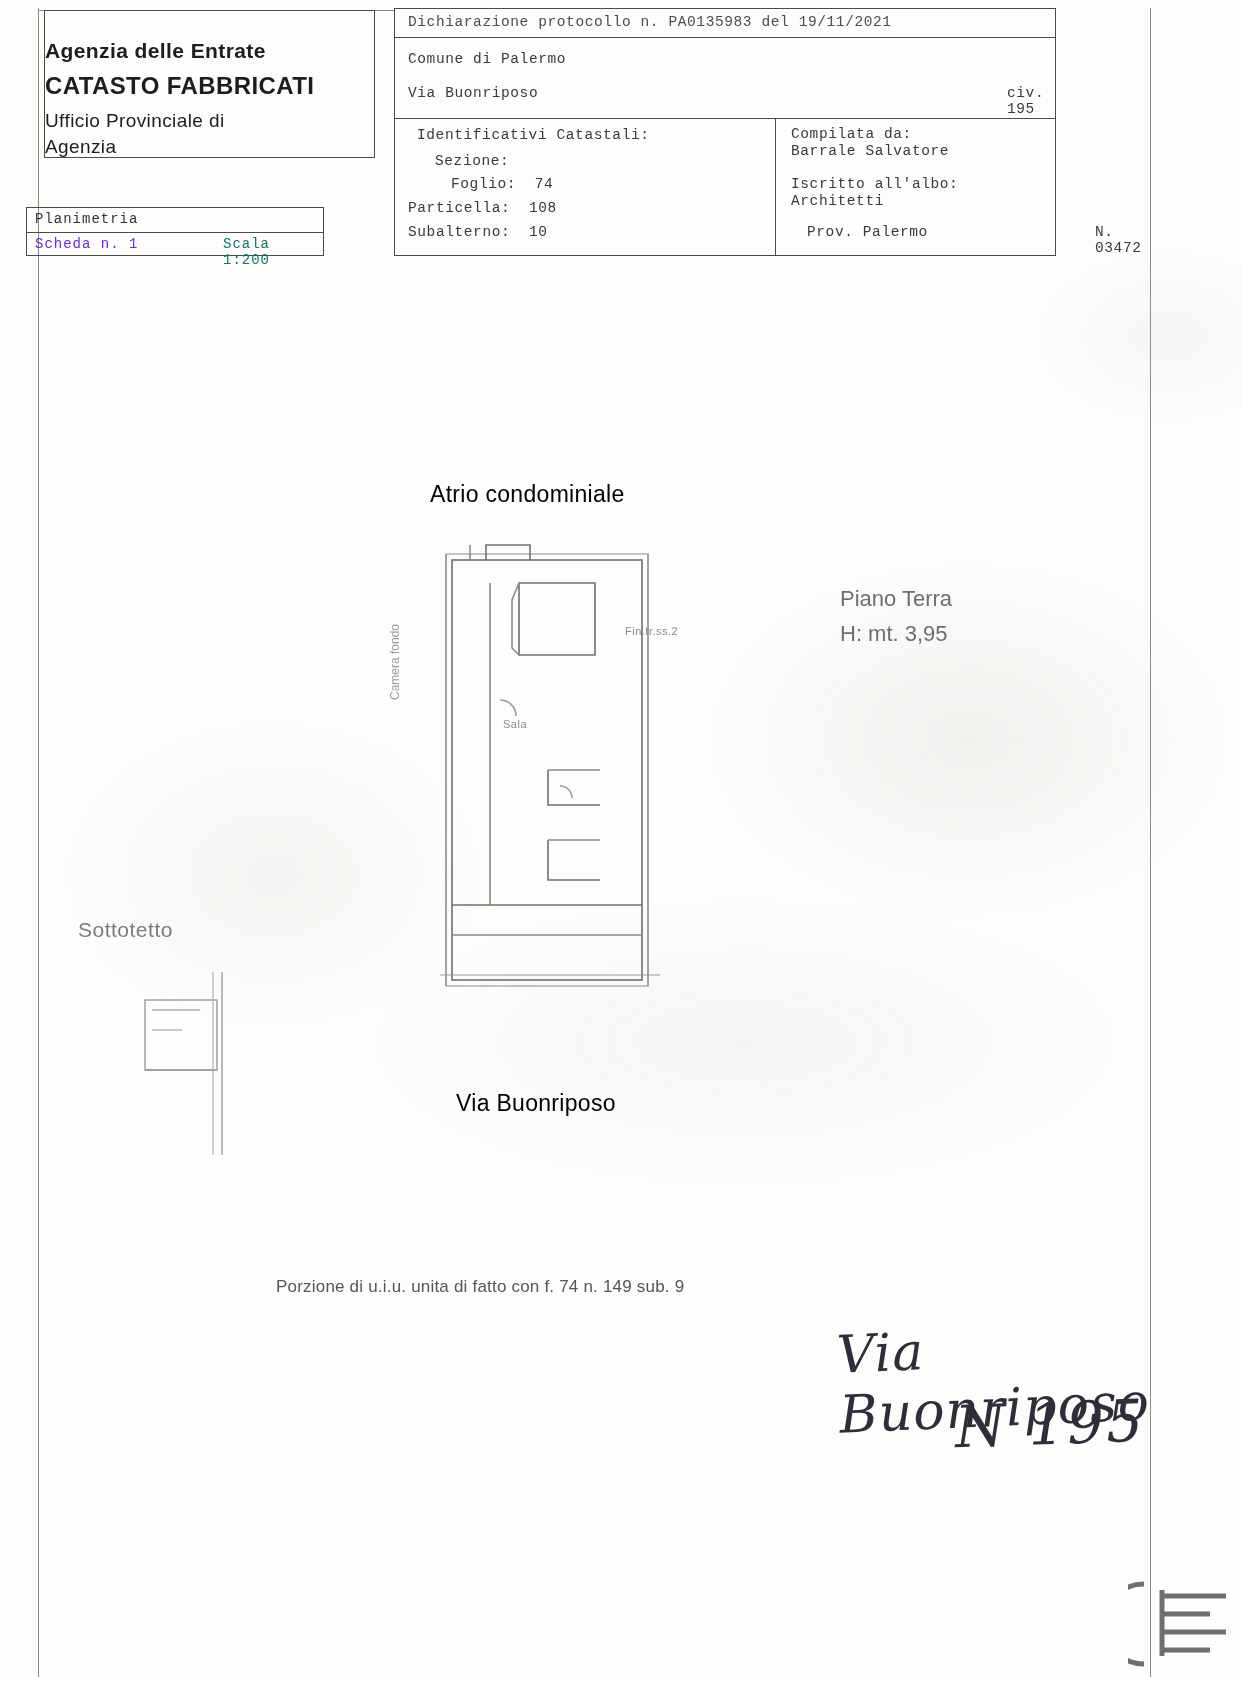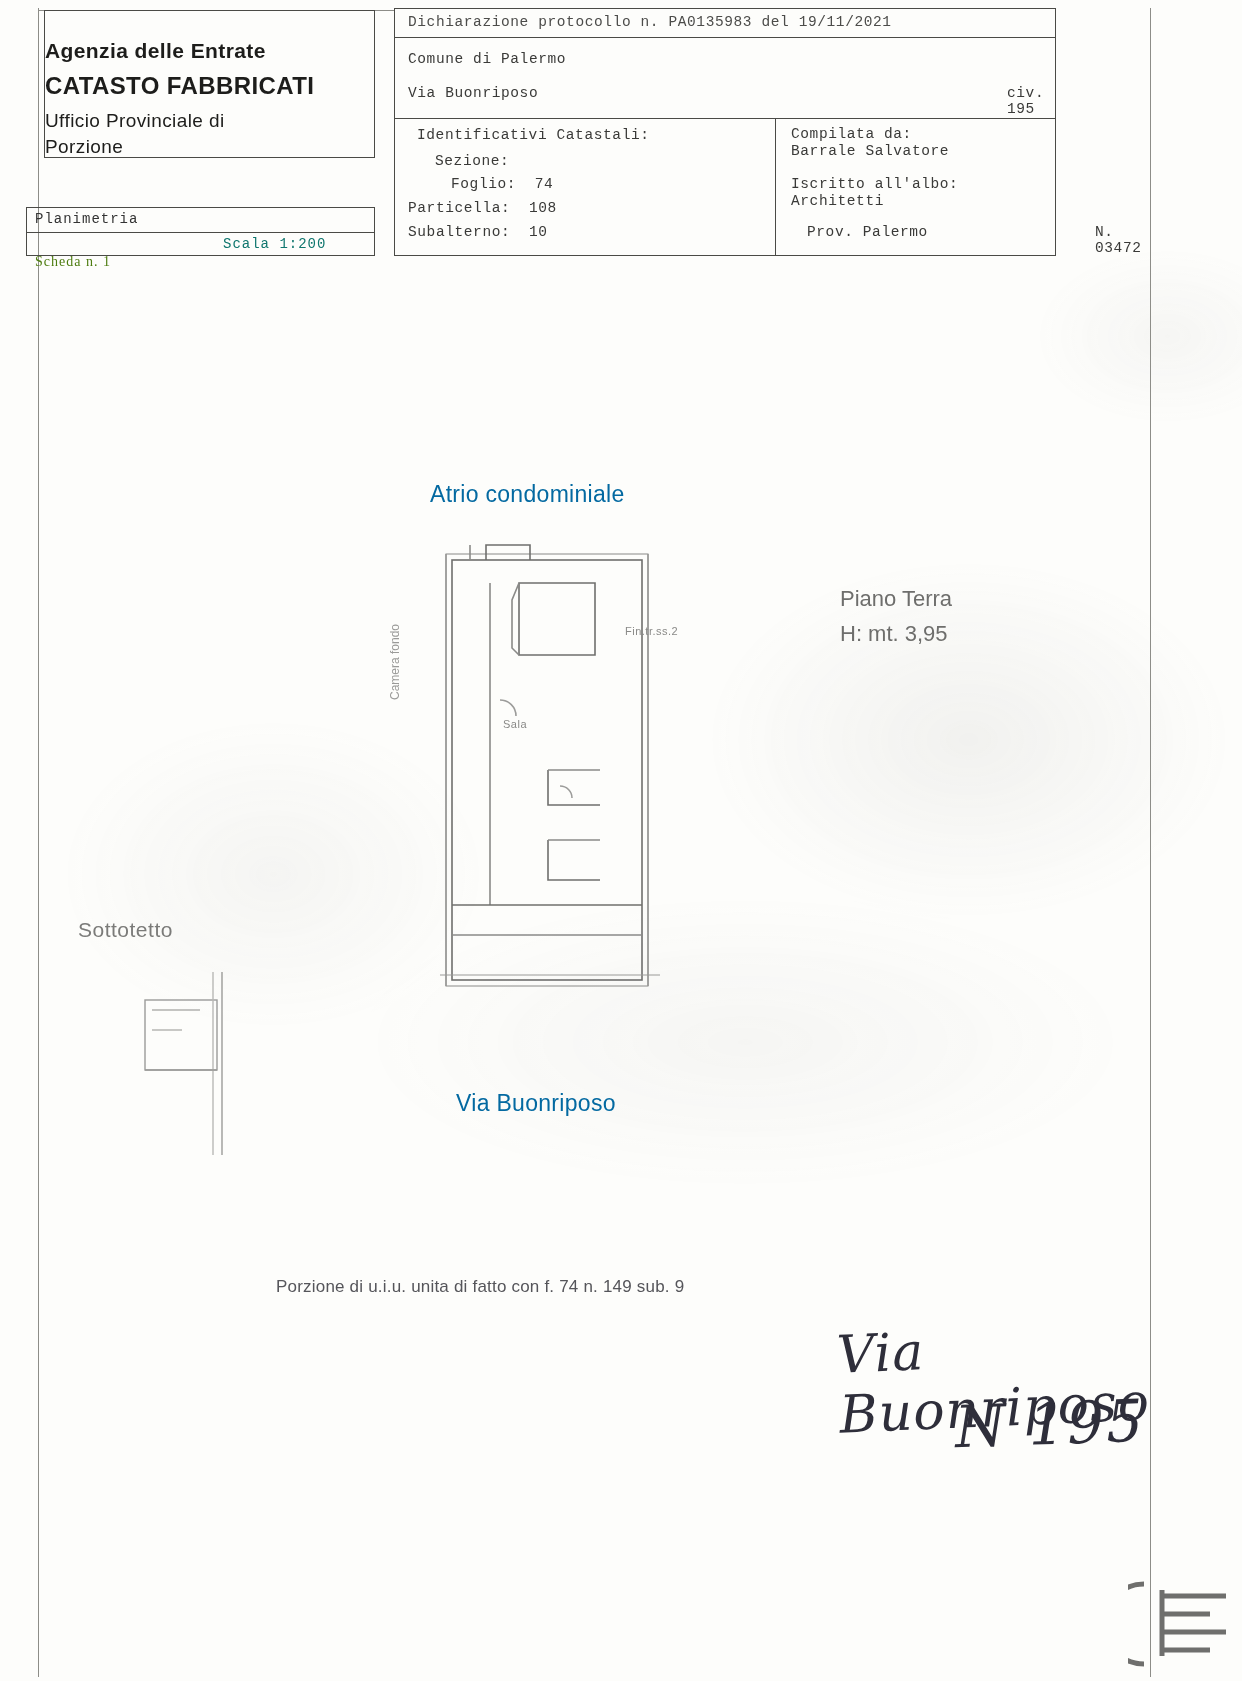--- a/index.html
+++ b/index.html
@@ -66,41 +66,41 @@
   }
   .agency div { letter-spacing: .4px; }
   .ag-1 { font-size: 21px; font-weight: bold; color: #1d1d1b; }
   .ag-2 { font-size: 24px; font-weight: bold; color: #1d1d1b; margin-top: 9px; letter-spacing: 1px; }
   .ag-3 { font-size: 19px; margin-top: 10px; color: #1d1d1b; }
   .ag-4 { font-size: 19px; margin-top: 4px; color: #1d1d1b; }
 
   .planim {
     left: 26px;
     top: 207px;
-    width: 349px;
+    width: 298px;
     height: 49px;
   }
   .planim .p-lbl {
     position: absolute;
     left: 8px; top: 3px;
     font-family: "Liberation Mono", monospace;
     font-size: 14px;
     letter-spacing: 1px;
     color: #333;
   }
   .planim .p-div {
     position: absolute;
     left: 0; right: 0; top: 24px;
     height: 1px; background: #4a4a46;
   }
   .planim .p-scheda {
     position: absolute;
     left: 8px; top: 28px;
-    font-family: Liberation Serif, serif;
-    font-size: 14px; letter-spacing: 1px; color: #4d7c0f; margin-top: 18px;
+    font-family: Liberation Mono, monospace;
+    font-size: 14px; letter-spacing: 1px; color: #6d28d9;
   }
   .planim .p-scala {
     position: absolute;
     left: 196px; top: 28px;
     font-family: "Liberation Mono", monospace;
     font-size: 14px; letter-spacing: 1px; color: #0f766e;
   }
 
   .decl {
     left: 394px;
@@ -139,21 +139,21 @@
   .t-compname { position: absolute; left: 396px; top: 134px; }
   .t-alb { position: absolute; left: 396px; top: 167px; }
   .t-albval { position: absolute; left: 396px; top: 184px; }
   .t-prov { position: absolute; left: 412px; top: 215px; }
   .t-num { position: absolute; left: 700px; top: 215px; }
 
   
   .hand-label {
     position: absolute;
     font-family: "Liberation Sans", sans-serif;
-    color: #0369a1;
+    color: #000000;
   }
   #lbl-atrio { left: 430px; top: 481px; font-size: 23px; letter-spacing: .3px; }
   #lbl-via   { left: 456px; top: 1090px; font-size: 23px; letter-spacing: .3px; }
   #lbl-piano { left: 840px; top: 586px; font-size: 22px; color: #6e6e6c; }
   #lbl-h     { left: 840px; top: 621px; font-size: 22px; color: #6e6e6c; }
   #lbl-sottotetto { left: 78px; top: 918px; font-size: 21px; color: #7b7b79; letter-spacing: .5px; }
   #lbl-nota  { left: 276px; top: 1277px; font-size: 17px; color: #55555a; letter-spacing: .2px; }
   #lbl-room-ws { left: 625px; top: 625px; font-size: 11px; color: #8a8a88; letter-spacing: .5px; }
   #lbl-room-sala { left: 503px; top: 718px; font-size: 11px; color: #8a8a88; letter-spacing: .5px; }
   #lbl-side { left: 388px; top: 700px; font-size: 12px; color: #9a9a98; transform: rotate(-90deg); transform-origin: left top; }
@@ -193,21 +193,21 @@
 
   <div class="frame-v" style="left:38px;"></div>
   <div class="frame-v" style="left:1150px;"></div>
   <div class="frame-h" style="left:38px; width:40px; top:10px;"></div>
   <div class="frame-h" style="left:330px; width:64px; top:10px;"></div>
 
   <div class="hdr-box agency">
     <div class="ag-1">Agenzia delle Entrate</div>
     <div class="ag-2">CATASTO FABBRICATI</div>
     <div class="ag-3">Ufficio Provinciale di</div>
-    <div class="ag-4">Porzione</div>
+    <div class="ag-4">Agenzia</div>
   </div>
 
   <div class="hdr-box planim">
     <div class="p-lbl">Planimetria</div>
     <div class="p-div"></div>
     <div class="p-scheda">Scheda n. 1</div>
     <div class="p-scala">Scala 1:200</div>
   </div>
 
   <div class="hdr-box decl">

